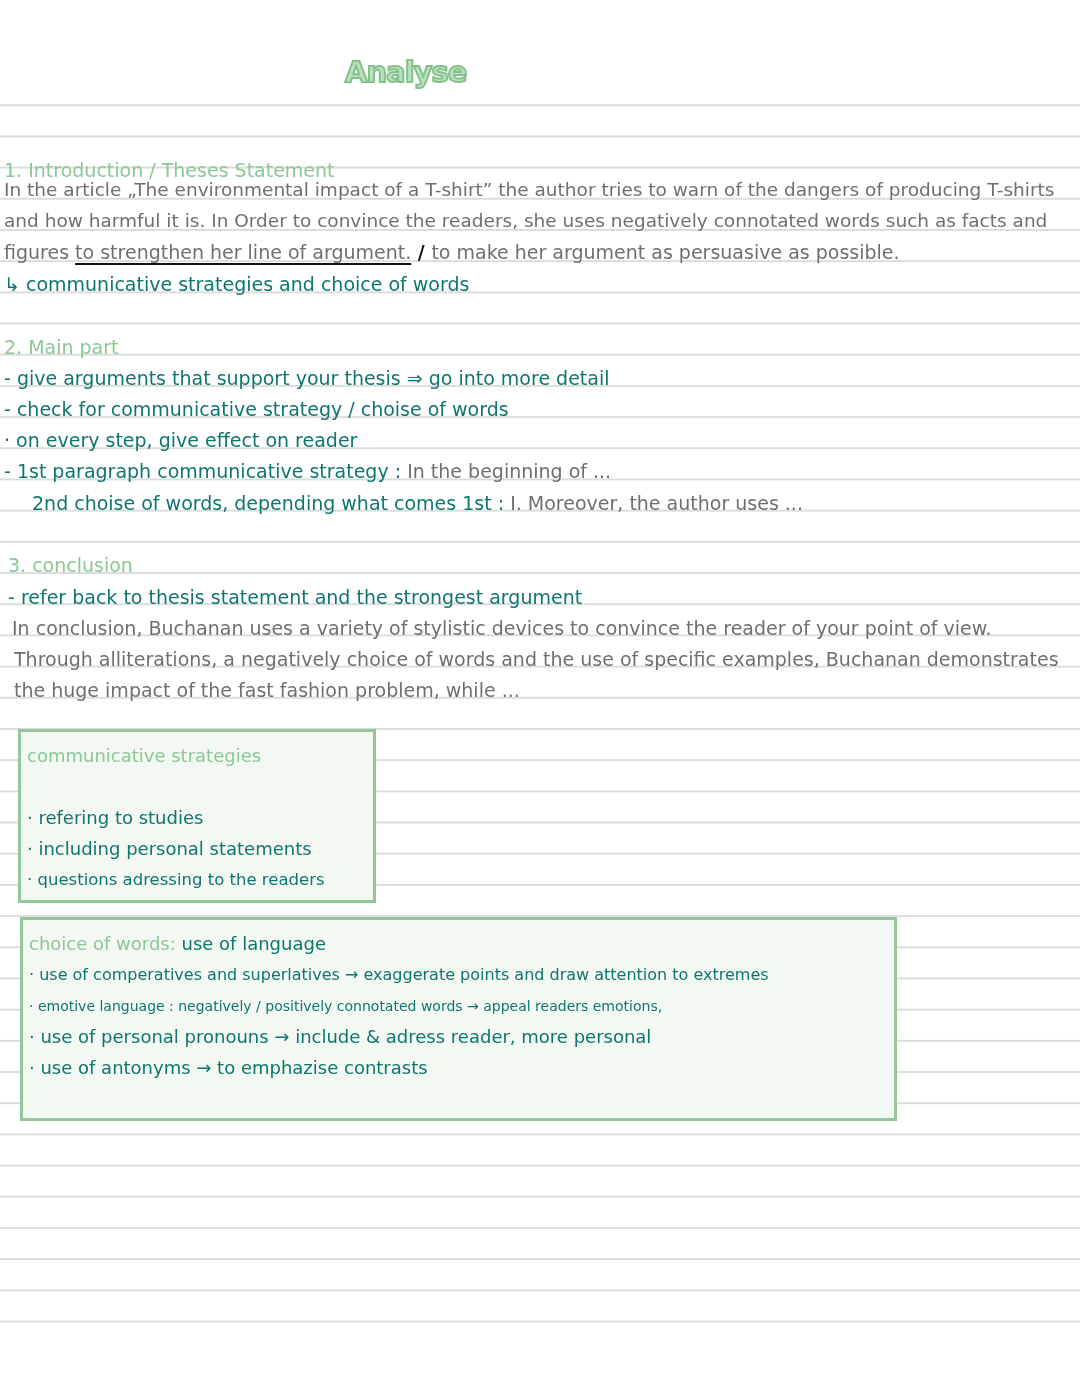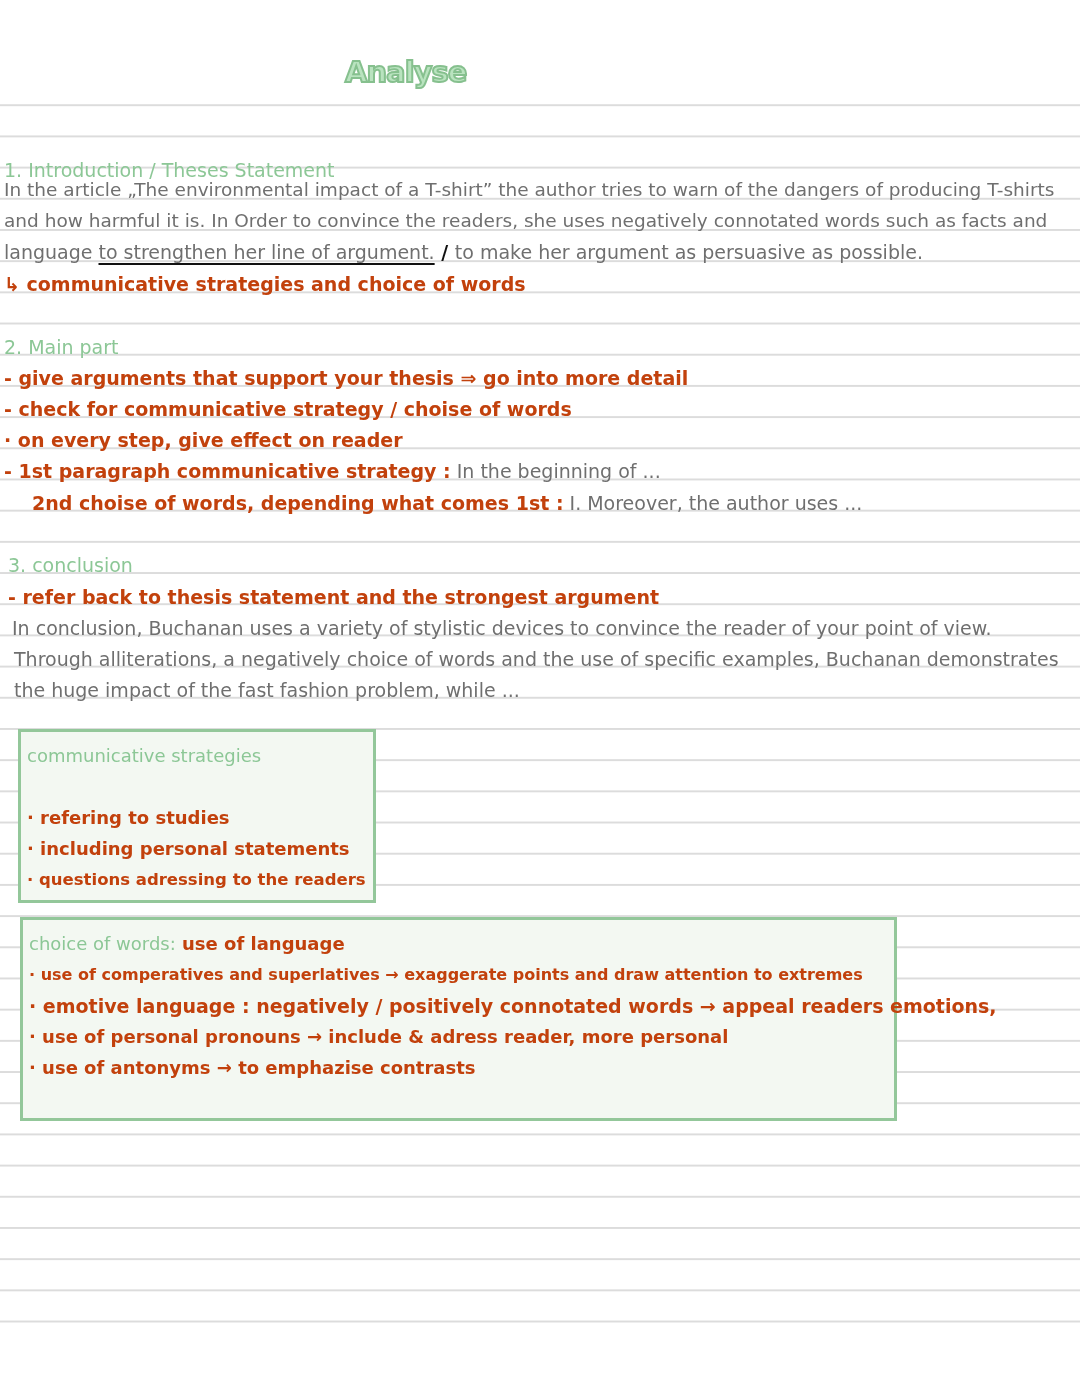--- a/index.html
+++ b/index.html
@@ -36,21 +36,21 @@
     }
     .line {
       position: absolute; left: 4px;
       font-family: "DejaVu Sans", sans-serif;
       font-size: 19px;
       line-height: 24px;
       white-space: nowrap;
     }
     .heading { color: #8cc796; font-size: 19px; }
     .gray { color: #6f6f6f; }
-    .black { color: #c2410c; font-weight: bold; }
+    .black { color: #0f766e; font-weight: normal; }
     .green-inline { color: #8cc796; }
     .underline { text-decoration: underline; text-decoration-thickness: 2px; text-underline-offset: 4px; text-decoration-color: #111; margin-top: 17px; }
     .slash { color: #111; font-weight: bold; }
     .box {
       position: absolute;
       background: #f3f8f2;
       border: 3px solid #93c79a;
       box-sizing: border-box;
     }
     .box .bline {
@@ -65,21 +65,21 @@
 <div class="rules"></div>
 <div class="rules-mask-top"></div>
 <div class="rules-mask-bottom"></div>
 
 <div class="title">Analyse</div>
 
 <div class="line heading" style="top:146px;margin-top:12px;">1. Introduction / Theses Statement</div>
 <div class="line gray" style="top: 178px; font-size: 18.5px;">In the article „The environmental impact of a T-shirt” the author tries to warn of the dangers of producing T-shirts</div>
 <div class="line gray" style="top: 209px; font-size: 18.5px;">and how harmful it is. In Order to convince the readers, she uses negatively connotated words such as facts and</div>
 <div class="line gray" style="top:240px;">
-  <span>language </span><span class="underline">to strengthen her line of argument.</span><span class="slash"> / </span><span>to make her argument as persuasive as possible.</span>
+  <span>figures </span><span class="underline">to strengthen her line of argument.</span><span class="slash"> / </span><span>to make her argument as persuasive as possible.</span>
 </div>
 <div class="line black" style="top:272px;">↳ communicative strategies and choice of words</div>
 
 <div class="line heading" style="top:335px;">2. Main part</div>
 <div class="line black" style="top:366px;">- give arguments that support your thesis ⇒ go into more detail</div>
 <div class="line black" style="top:397px;">- check for communicative strategy / choise of words</div>
 <div class="line black" style="top:428px;">· on every step, give effect on reader</div>
 <div class="line" style="top:459px;">
   <span class="black">- 1st paragraph communicative strategy :</span><span class="gray"> In the beginning of ...</span>
 </div>
@@ -98,16 +98,16 @@
   <div class="bline black" style="top:74px;">· refering to studies</div>
   <div class="bline black" style="top:105px;">· including personal statements</div>
   <div class="bline black" style="top: 136px; font-size: 16.5px;">· questions adressing to the readers</div>
 </div>
 
 <div class="box" style="left:20px; top:917px; width:877px; height:204px;">
   <div class="bline" style="top:12px;">
     <span class="green-inline">choice of words:</span><span class="black"> use of language</span>
   </div>
   <div class="bline black" style="top: 43px; font-size: 16px;">· use of comperatives and superlatives → exaggerate points and draw attention to extremes</div>
-  <div class="bline black" style="top: 74px; font-size: 19px;">· emotive language : negatively / positively connotated words → appeal readers emotions,</div>
+  <div class="bline black" style="top: 74px; font-size: 14px;">· emotive language : negatively / positively connotated words → appeal readers emotions,</div>
   <div class="bline black" style="top:105px;">· use of personal pronouns → include &amp; adress reader, more personal</div>
   <div class="bline black" style="top:136px;">· use of antonyms → to emphazise contrasts</div>
 </div>
 
 </body></html>

